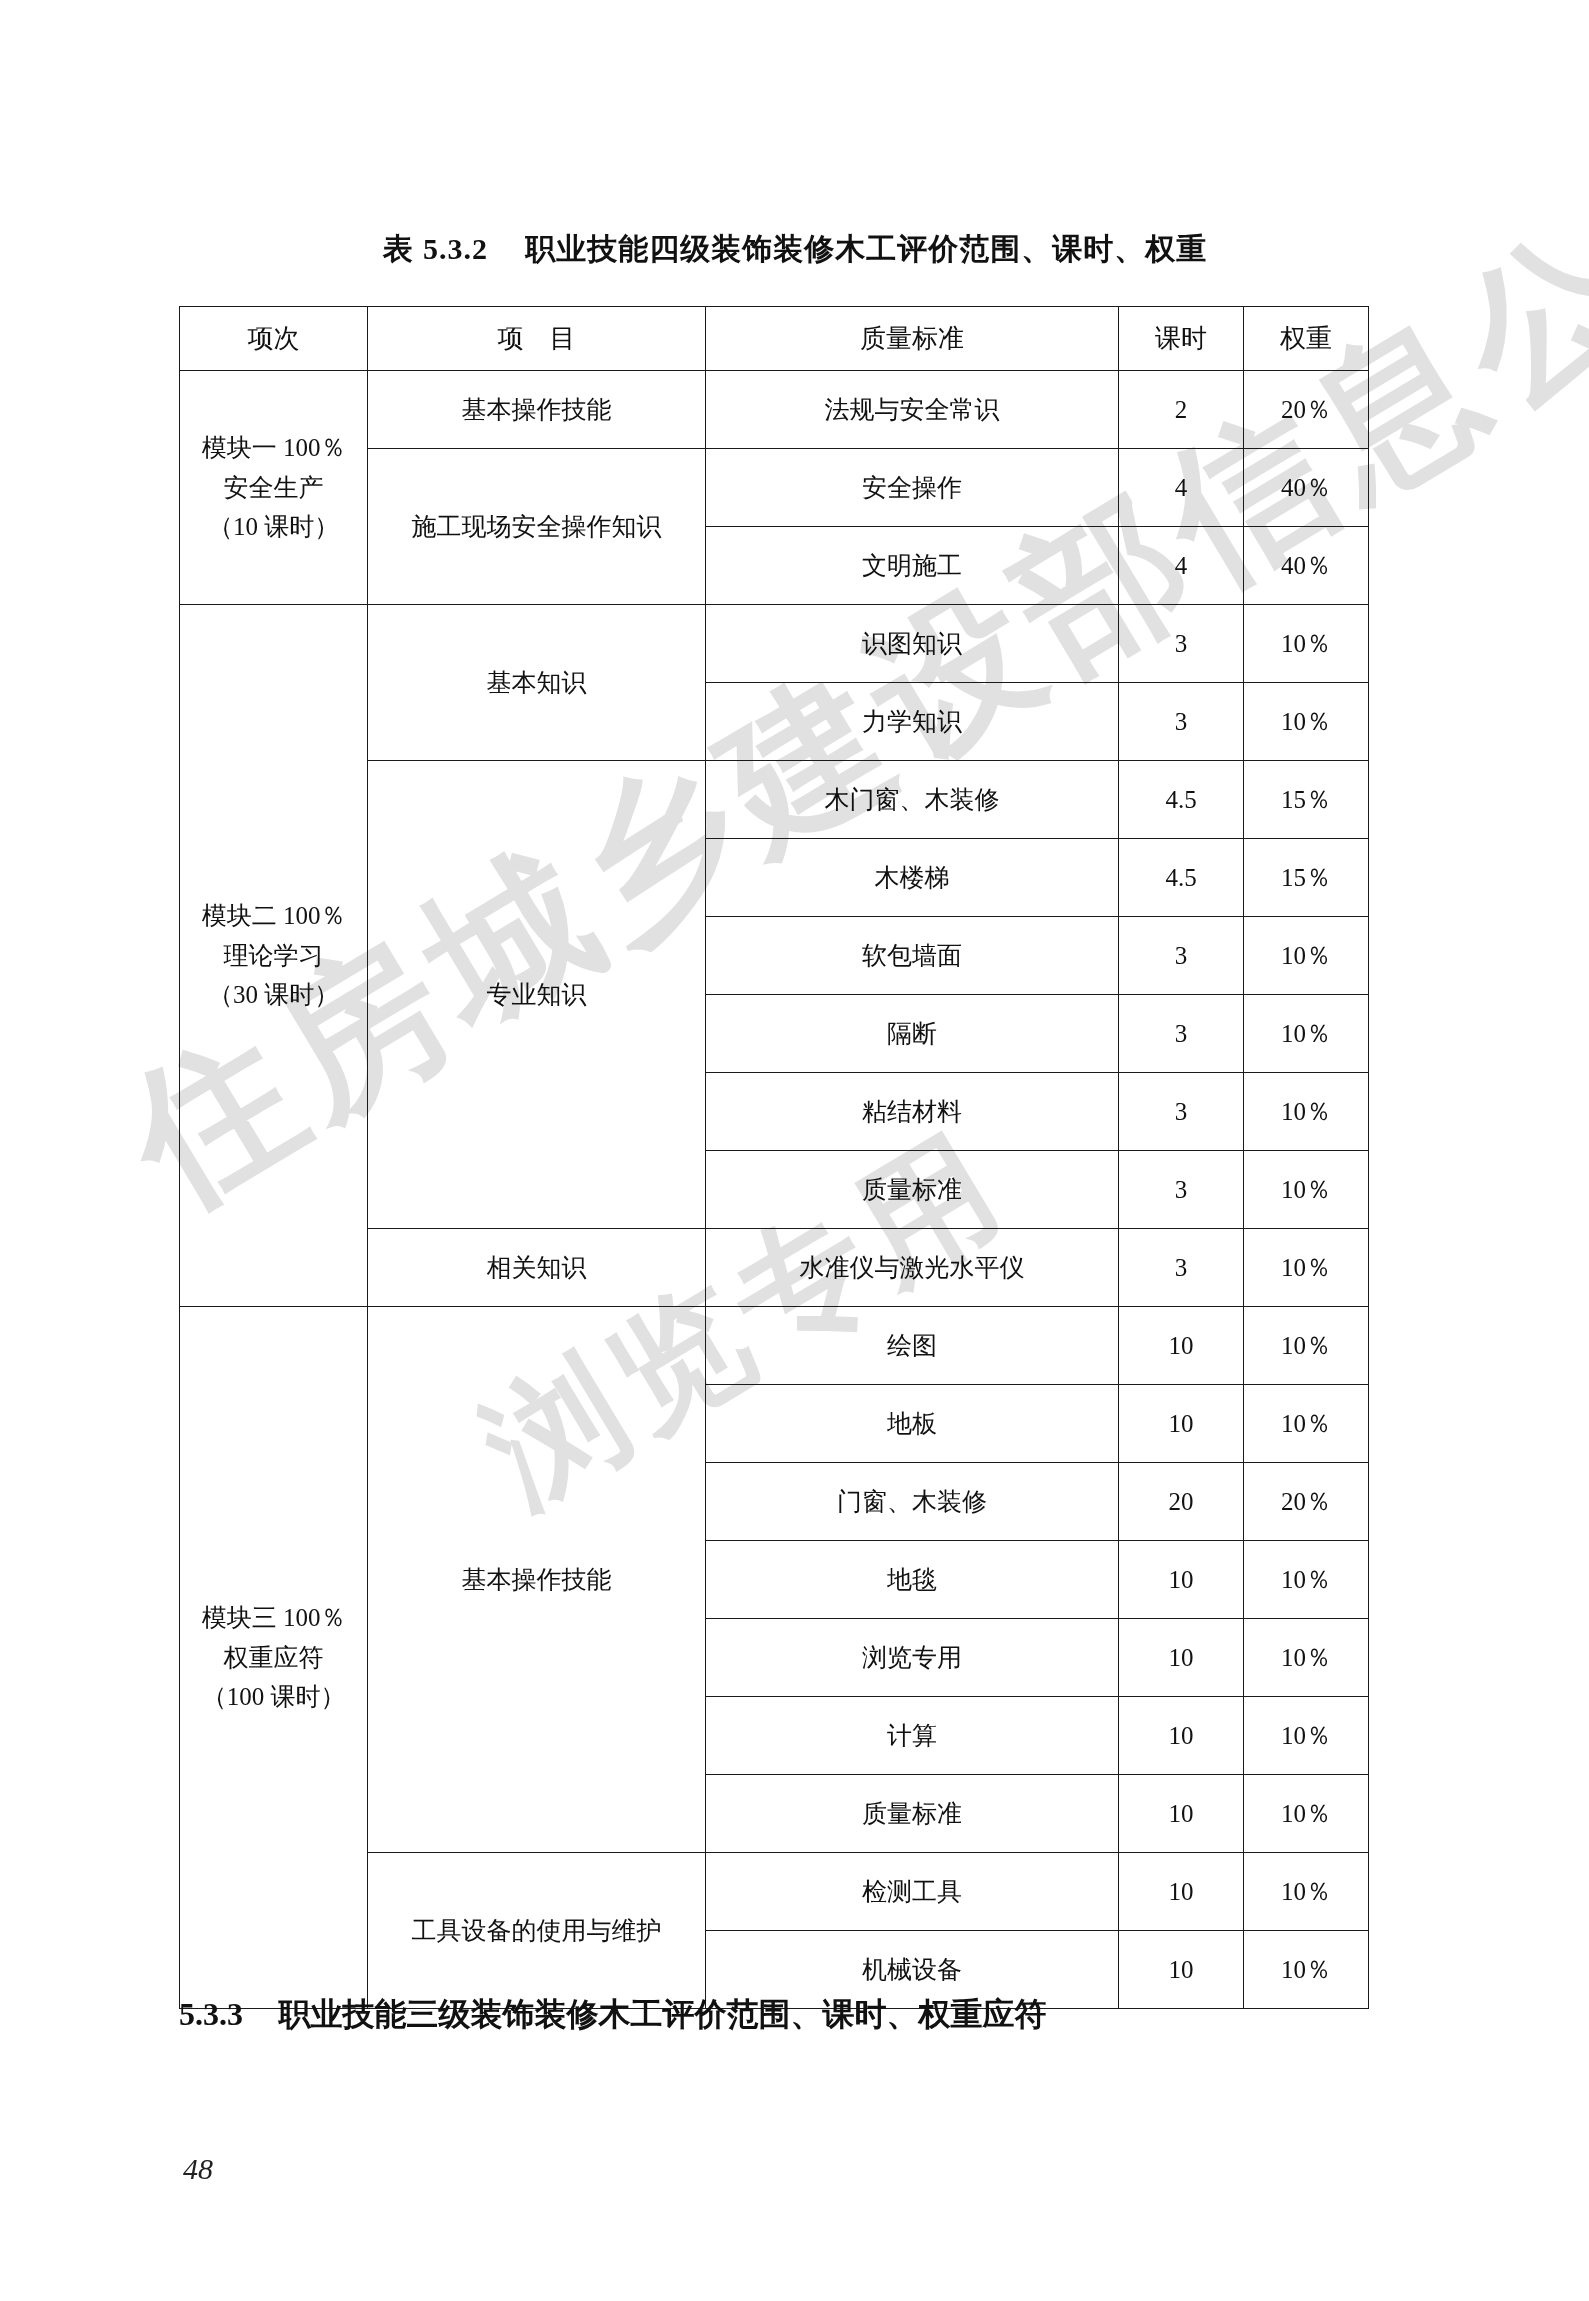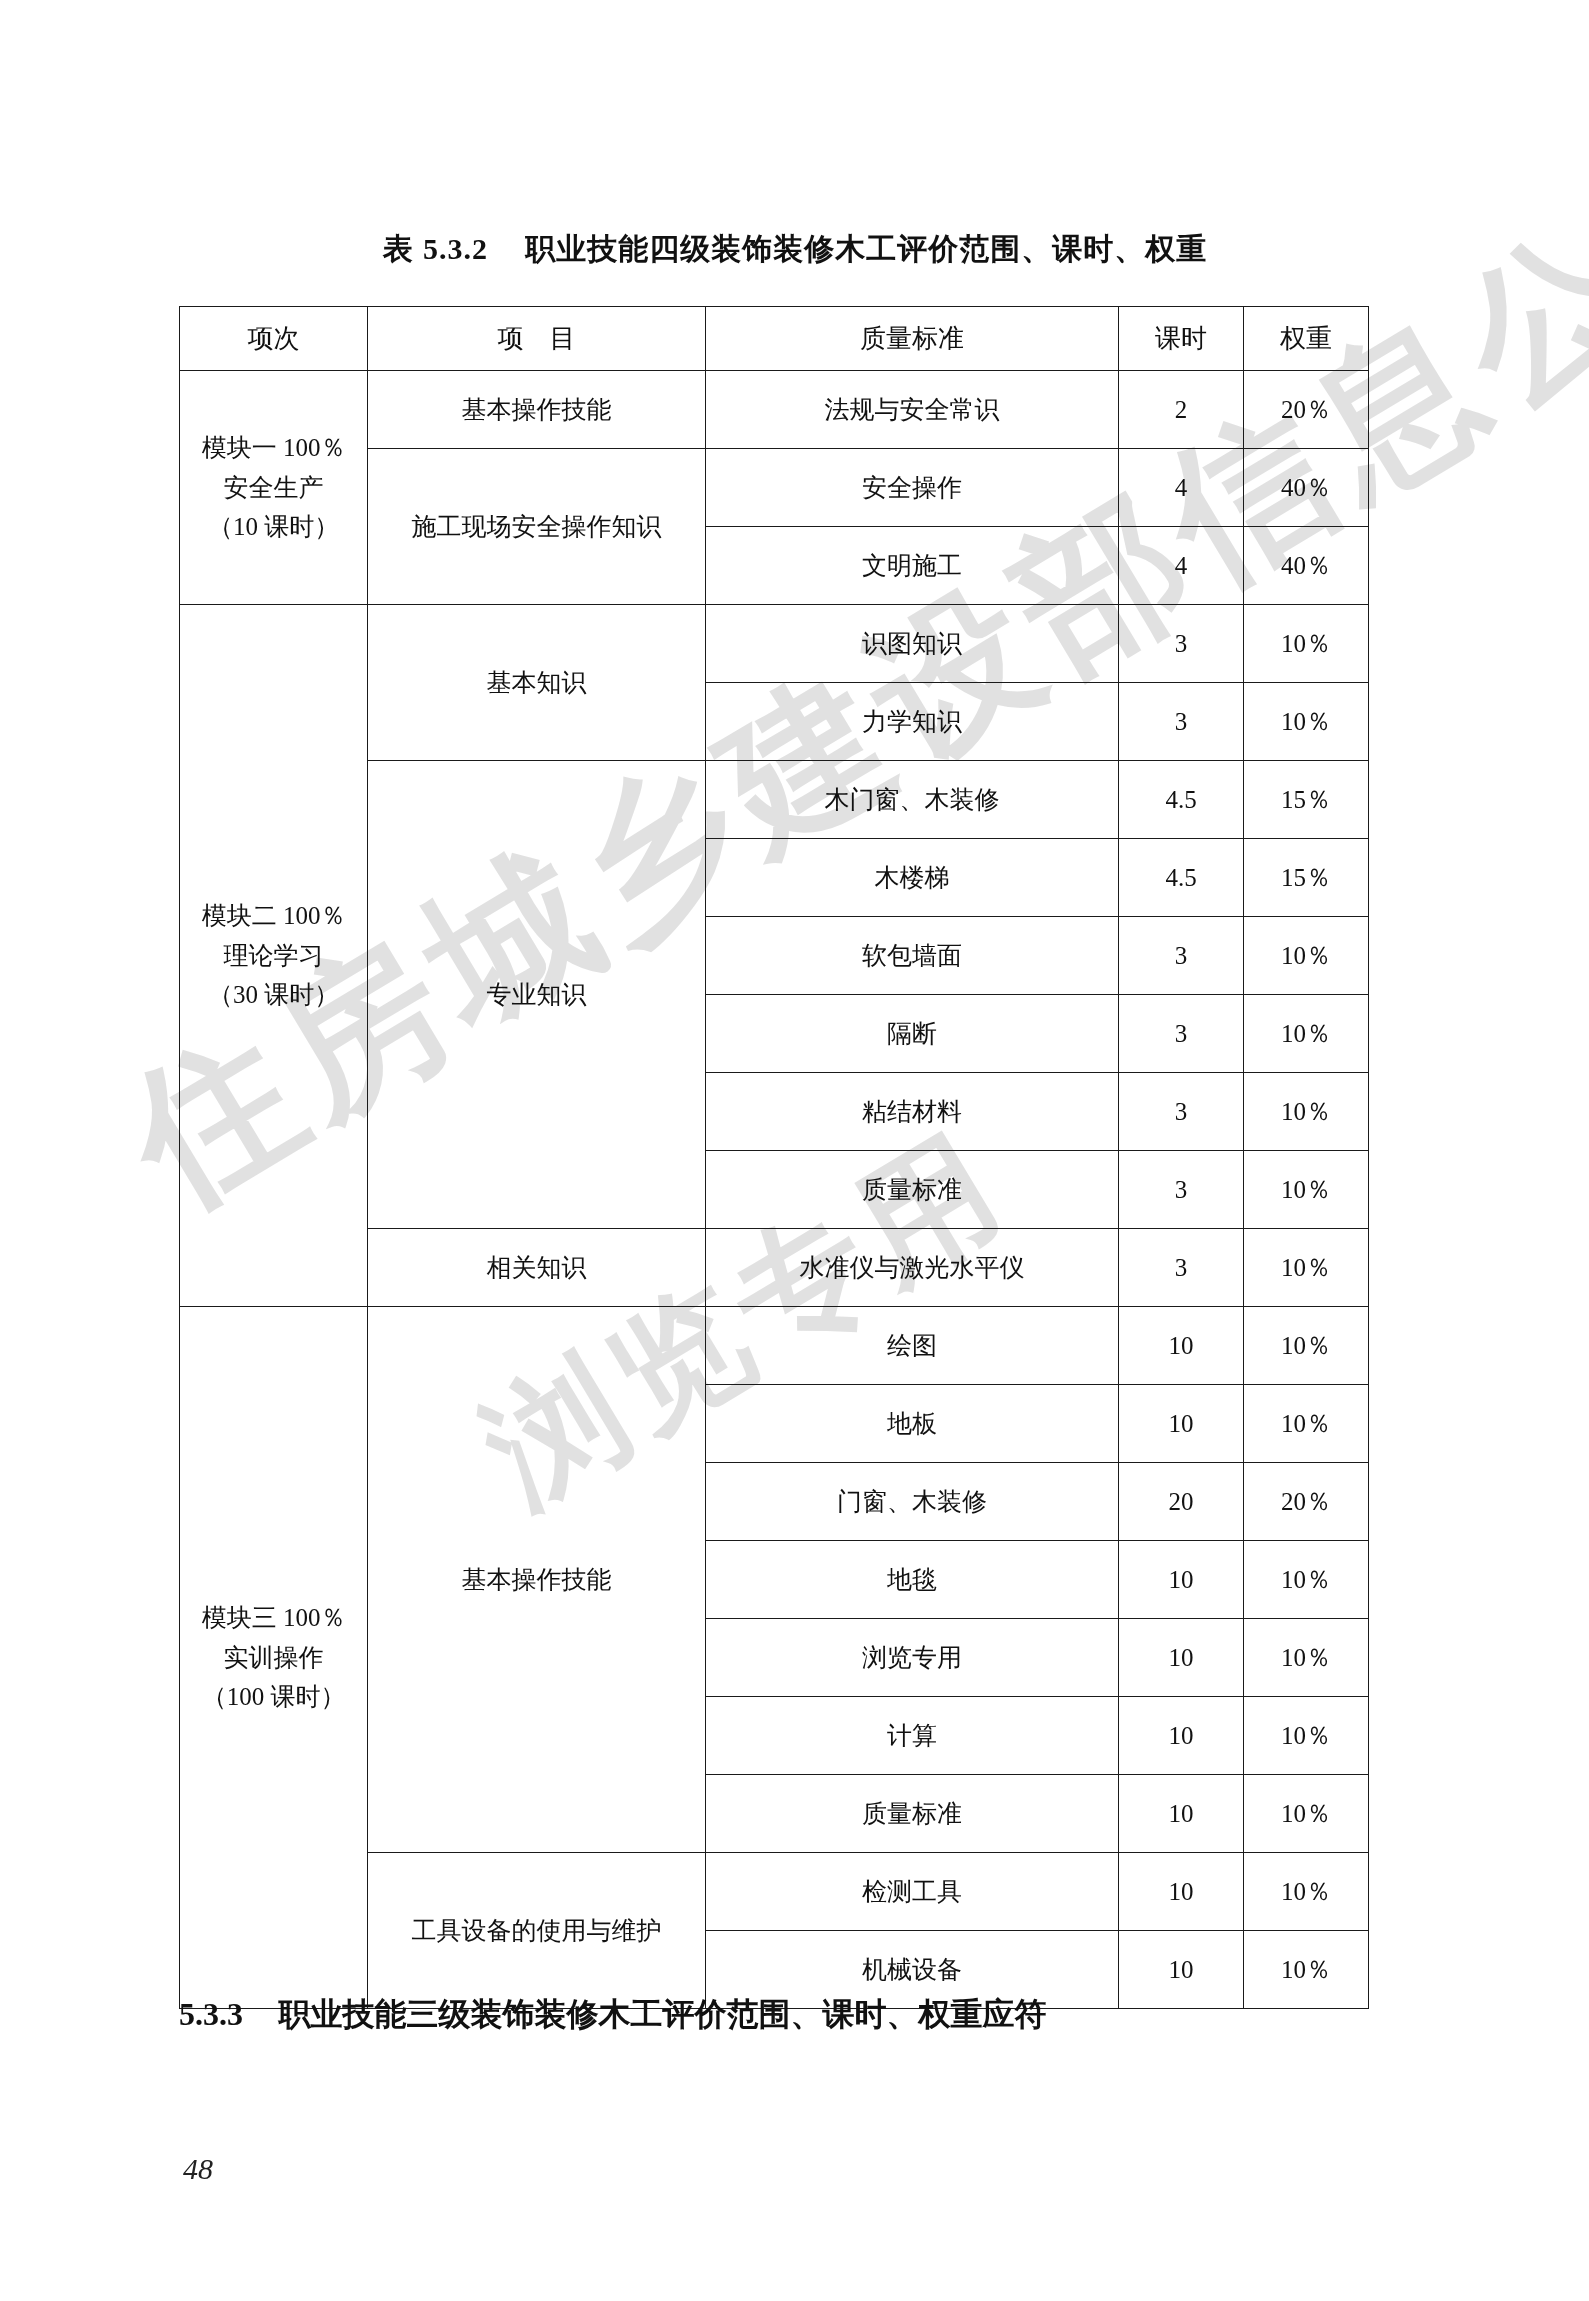--- a/index.html
+++ b/index.html
@@ -265,21 +265,21 @@
         <tr>
           <td class="c-item">相关知识</td>
           <td class="c-range">水准仪与激光水平仪</td>
           <td class="c-hours">3</td>
           <td class="c-weight">10％</td>
         </tr>
 
         <tr>
           <td class="c-module" rowspan="9">
             <div>模块三 100％</div>
-            <div>实训操作</div>
+            <div>权重应符</div>
             <div>（100 课时）</div>
           </td>
           <td class="c-item" rowspan="7">基本操作技能</td>
           <td class="c-range">绘图</td>
           <td class="c-hours">10</td>
           <td class="c-weight">10％</td>
         </tr>
         <tr>
           <td class="c-range">地板</td>
           <td class="c-hours">10</td>

